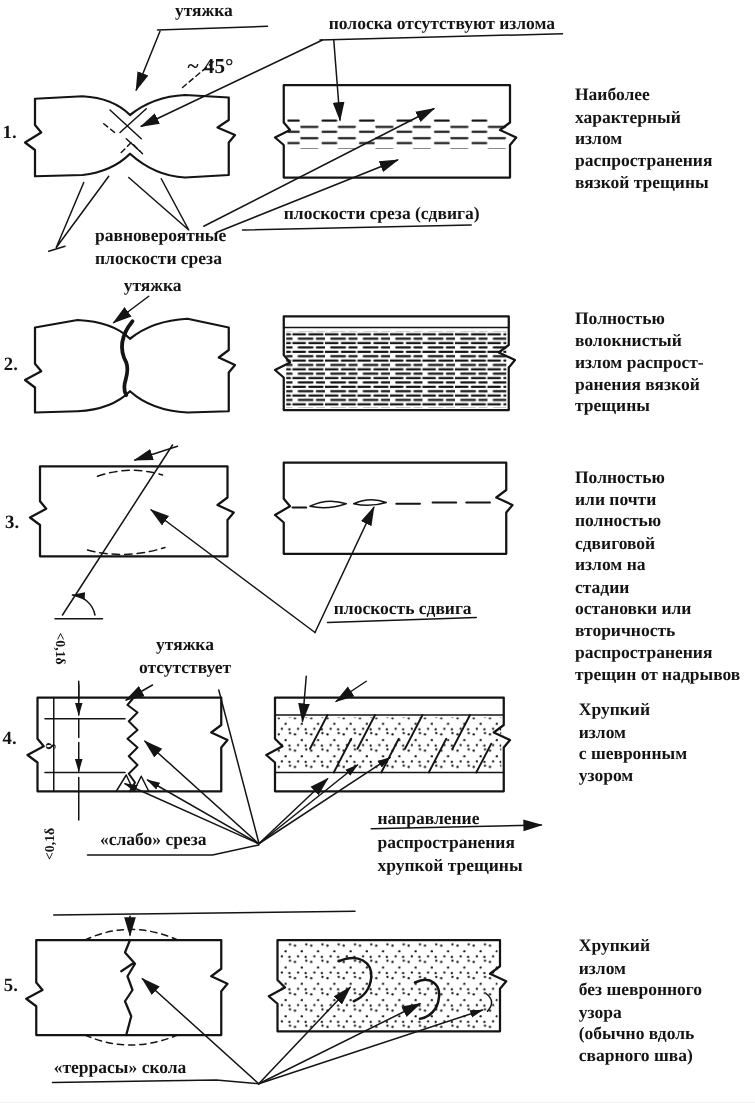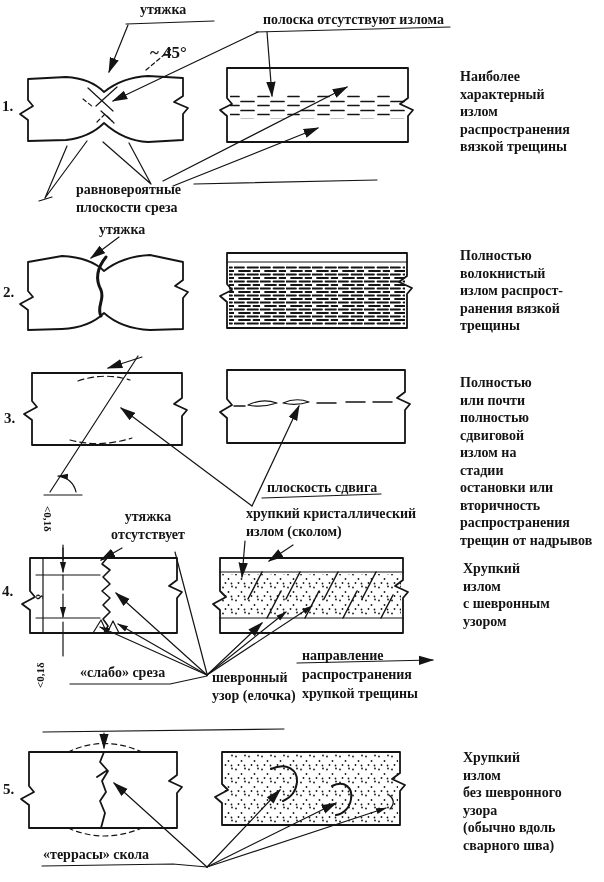--- a/index.html
+++ b/index.html
@@ -158,20 +158,21 @@
 
   <div class="num" style="left:2px;top:98px">1.</div>
   <div class="num" style="left:3px;top:284px">2.</div>
   <div class="num" style="left:4px;top:410px">3.</div>
   <div class="num" style="left:2px;top:583px">4.</div>
   <div class="num" style="left:3px;top:781px">5.</div>
 
   <div class="lbl" style="left:140px;top:1px">утяжка</div>
   <div class="lbl small" style="left:150px;top:44px">~ 45°</div>
   <div class="lbl" style="left:263px;top:11px">полоска отсутствуют излома</div>
+  <div class="lbl" style="left:227px;top:163px">плоскости среза (сдвига)</div>
   <div class="lbl" style="left:76px;top:181px">равновероятные
 плоскости среза</div>
   <div class="desc" style="left:460px;top:68px">Наиболее
 характерный
 излом
 распространения
 вязкой трещины</div>
 
   <div class="lbl" style="left:99px;top:221px">утяжка</div>
   <div class="desc" style="left:460px;top:247px">Полностью
@@ -187,25 +188,21 @@
 сдвиговой
 излом на
 стадии
 остановки или
 вторичность
 распространения
 трещин от надрывов</div>
 
   <div class="lbl ctr" style="left:100px;top:508px;width:96px">утяжка
 отсутствует</div>
-  <div class="lbl" style="left:246px;top:505px">хрупкий кристаллический
-излом (сколом)</div>
   <div class="lbl" style="left:80px;top:664px">«слабо» среза</div>
-  <div class="lbl" style="left:212px;top:669px">шевронный
-узор (елочка)</div>
   <div class="lbl" style="left:302px;top:646px;line-height:19px">направление
 распространения
 хрупкой трещины</div>
   <div class="rot90" style="left:54px;top:506px">&lt;0,1δ</div>
   <div class="rot90" style="left:46px;top:594px">δ</div>
   <div class="rotm90" style="left:34px;top:688px">&lt;0,1δ</div>
   <div class="desc" style="left:463px;top:560px">Хрупкий
 излом
 с шевронным
 узором</div>

